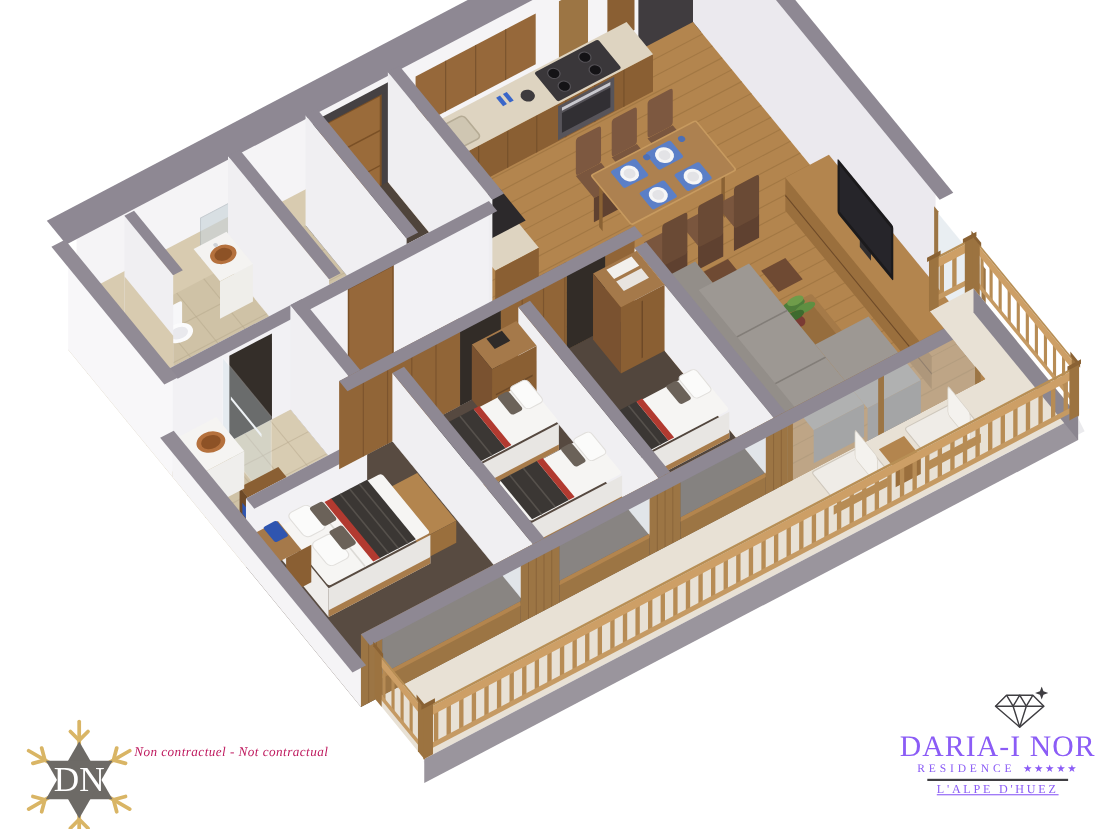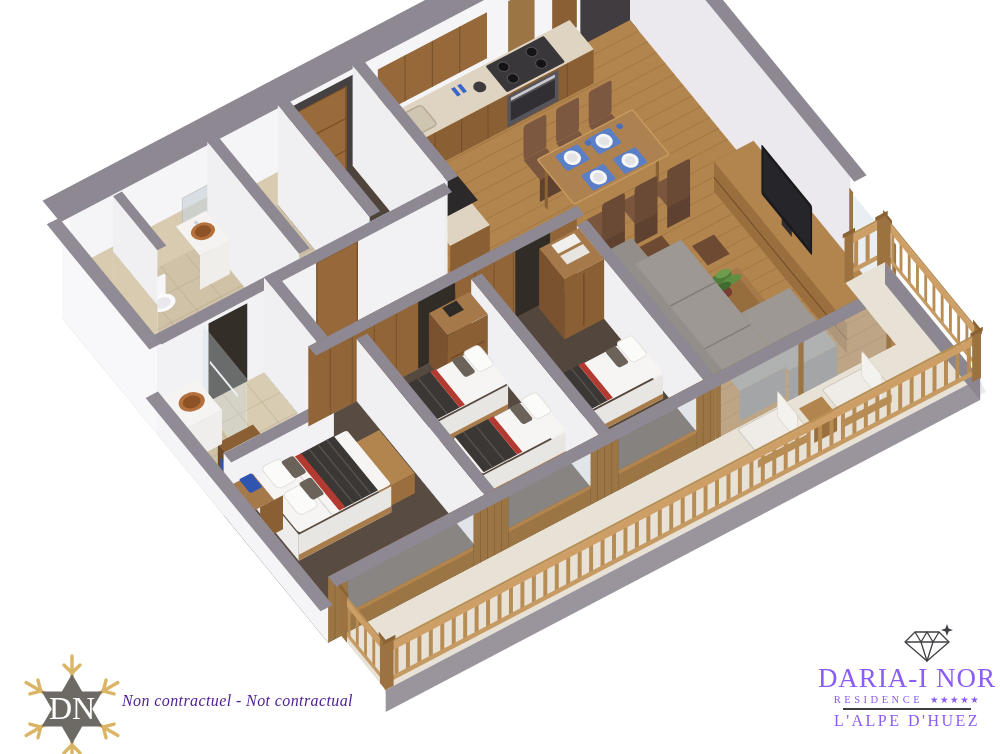--- a/index.html
+++ b/index.html
@@ -1,30 +1,30 @@
 <!DOCTYPE html>
 <html><head>
 <meta charset="utf-8">
 <style>
   html,body{margin:0;padding:0;background:#ffffff;}
   .canvas{position:relative;width:1000px;height:754px;background:#ffffff;overflow:hidden;
           font-family:"Liberation Serif",serif;}
   .canvas svg text{font-family:"Liberation Serif",serif;}
   .fp{position:absolute;left:0;top:0;}
   .logo-left{position:absolute;left:16px;top:650px;width:112px;height:118px;}
-  .disclaimer{position:absolute;left:122px;top:692px;font-style:italic;font-size:16px;
-              color:#4c1d95;letter-spacing:.4px;white-space:nowrap;}
+  .disclaimer{position:absolute;left:122px;top:676px;font-style:italic;font-size:12px;
+              color:#be185d;letter-spacing:.4px;white-space:nowrap;}
   .logo-right{position:absolute;left:816px;top:624px;width:182px;text-align:center;color:#8b5cf6;}
   .logo-right .gem{display:block;margin:0 0 0 86px;}
   .brand{font-size:27px;letter-spacing:1px;line-height:1.05;white-space:nowrap;}
   .sub-row{display:flex;justify-content:center;align-items:center;gap:7px;margin-top:2px;}
   .sub-res{font-size:10.5px;letter-spacing:3.5px;}
   .sub-stars{font-size:9.5px;letter-spacing:1.5px;font-family:"DejaVu Sans",sans-serif;}
   .rule{width:128px;height:1.5px;background:#3f3e42;margin:3px auto 2px;}
-  .location{font-size:16px;letter-spacing:2.5px;}
+  .location{font-size:11px;letter-spacing:2.5px;text-decoration:underline;}
 </style>
 </head>
 <body>
 
 <div class="canvas">
 
 <svg class="fp" width="1000" height="754" viewBox="0 0 1000 754">
 
   <g>
     <polygon points="385,692 980,380 986,392 391,704" fill="#d9d9de" opacity="0.55"></polygon>

